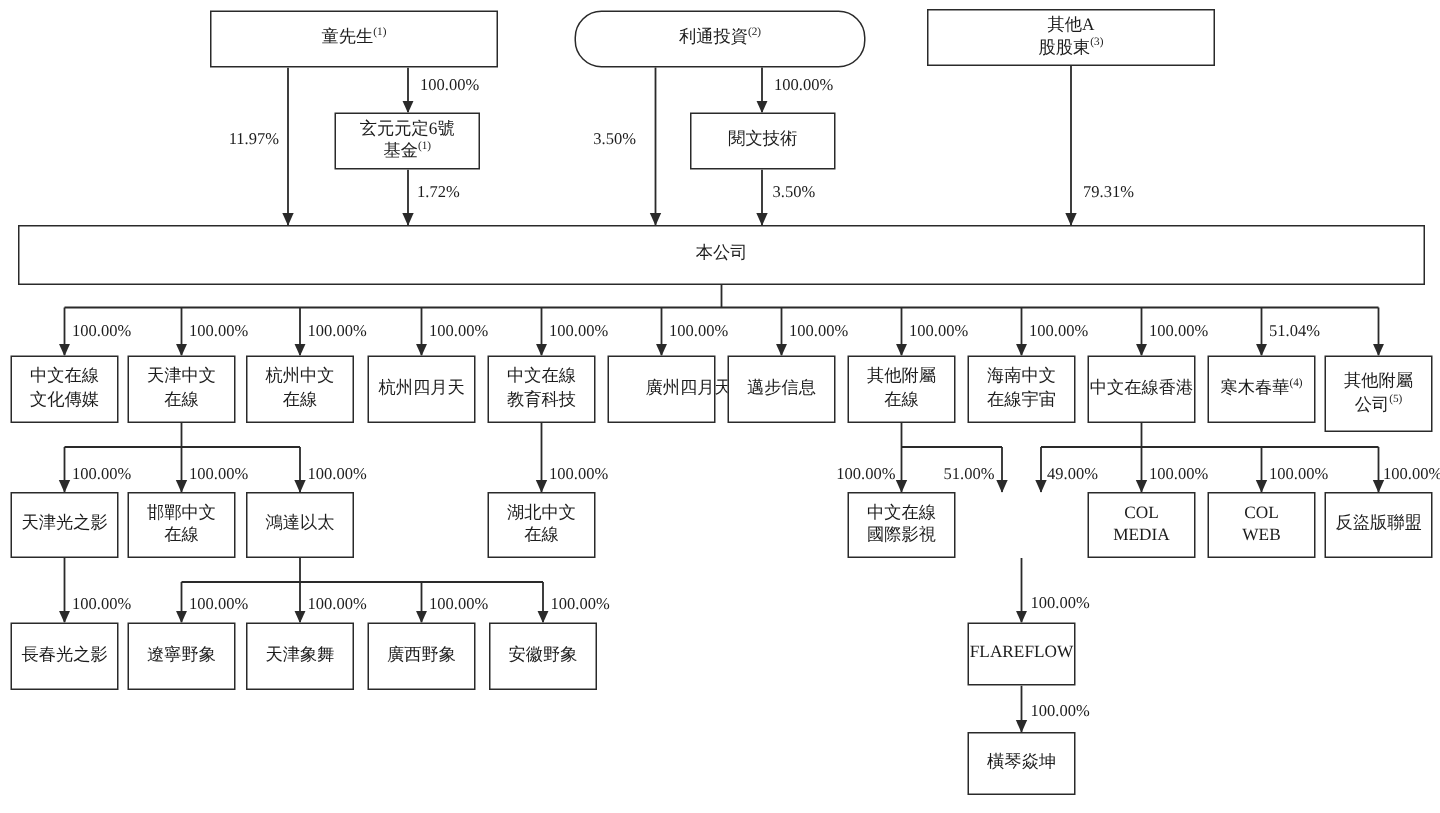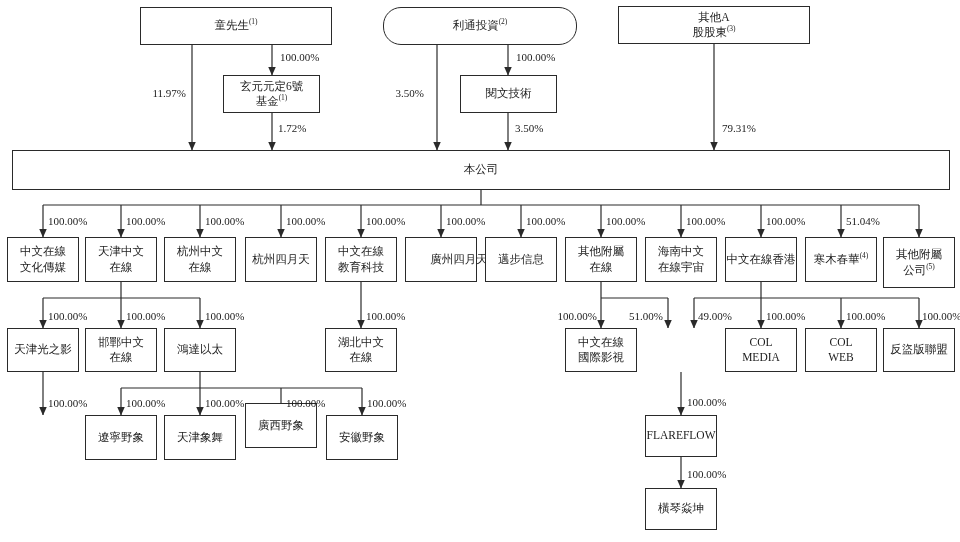--- a/index.html
+++ b/index.html
@@ -169,27 +169,30 @@
       <span class="nline"><span>COL</span></span>
       <span class="nline"><span>MEDIA</span></span>
     </div>
     <div class="node" style="left: 805px; top: 328px; width: 72px; height: 44px;">
       <span class="nline"><span>COL</span></span>
       <span class="nline"><span>WEB</span></span>
     </div>
     <div class="node" style="left: 883px; top: 328px; width: 72px; height: 44px;">
       <span class="nline"><span>反盜版聯盟</span></span>
     </div>
+    <div class="node" style="left: 7px; top: 415px; width: 72px; height: 45px;">
+      <span class="nline"><span>長春光之影</span></span>
+    </div>
     <div class="node" style="left: 85px; top: 415px; width: 72px; height: 45px;">
       <span class="nline"><span>遼寧野象</span></span>
     </div>
     <div class="node" style="left: 164px; top: 415px; width: 72px; height: 45px;">
       <span class="nline"><span>天津象舞</span></span>
     </div>
-    <div class="node" style="left: 245px; top: 403px; width: 72px; height: 45px;">
+    <div class="node" style="left: 245px; top: 415px; width: 72px; height: 45px;">
       <span class="nline"><span>廣西野象</span></span>
     </div>
     <div class="node" style="left: 326px; top: 415px; width: 72px; height: 45px;">
       <span class="nline"><span>安徽野象</span></span>
     </div>
     <div class="node" style="left: 645px; top: 415px; width: 72px; height: 42px;">
       <span class="nline"><span>FLAREFLOW</span></span>
     </div>
     <div class="node" style="left: 645px; top: 488px; width: 72px; height: 42px;">
       <span class="nline"><span>橫琴焱坤</span></span>

